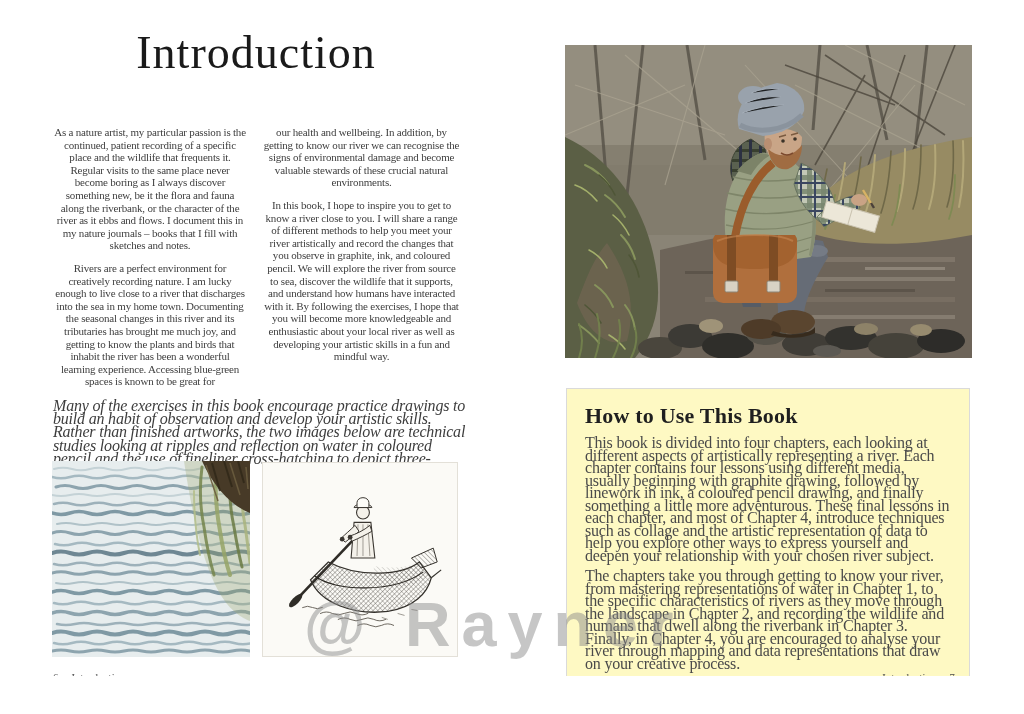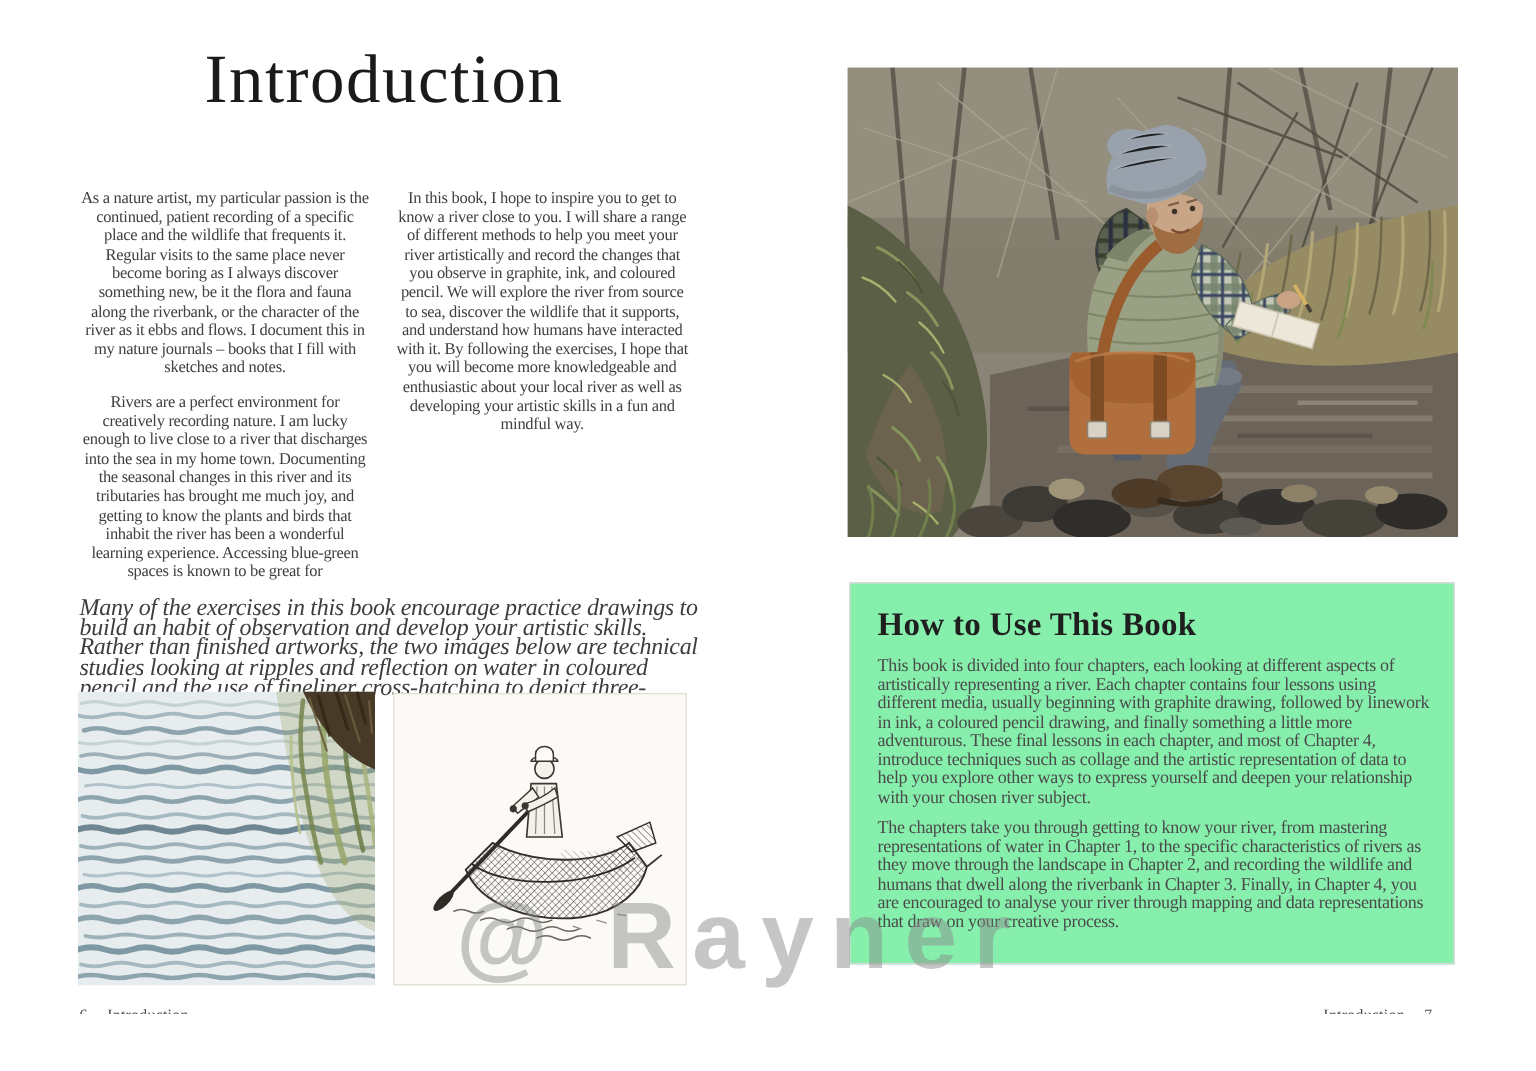--- a/index.html
+++ b/index.html
@@ -17,24 +17,24 @@
   .caption{position:absolute;left:53px;top:399px;width:414px;margin:0;
            font-style:italic;font-size:16px;line-height:13.2px;letter-spacing:-0.2px;color:#3d3d3d;}
   figure{margin:0;padding:0;}
   #art-ripples{position:absolute;left:52px;top:461px;width:198px;height:196px;}
   #art-boat{position:absolute;left:262px;top:462px;width:196px;height:195px;
             background:#fbfaf6;border:1px solid #e3e0d8;box-sizing:border-box;}
   #art-ripples svg,#art-boat svg,.photo svg{display:block;width:100%;height:100%;}
   
   .photo{position:absolute;left:565px;top:45px;width:407px;height:313px;}
   .howto{position:absolute;left:566px;top:388px;width:404px;box-sizing:border-box;
-         border:1px solid #dadada;background:#86efac;padding:14px 16px 6px 18px;min-height:255px;}
+         border:1px solid #dadada;background:#fef9c3;padding:14px 16px 6px 18px;min-height:255px;}
   .howto h2{margin:0 0 8px 0;font-size:22px;font-weight:700;color:#1f1f1f;
             font-family:"Liberation Serif",serif;letter-spacing:0.2px;}
-  .howto p{margin:0 0 8px 0;font-size:12px;line-height:12.5px;letter-spacing:-0.2px;color:#4a4a4a;}
+  .howto p{margin:0 0 8px 0;font-size:16px;line-height:12.5px;letter-spacing:-0.2px;color:#4a4a4a;}
   
   .footer{position:absolute;top:672px;font-size:10.5px;color:#4a4a4a;letter-spacing:0.2px;font-family:Liberation Serif, serif;}
   #footer-left{left:53px;}
   #footer-right{right:69px;text-align:center;}
   #footer-left .num{margin-right:13px;}
   #footer-right .lbl{margin-right:13px;}
   
   .watermark{position:absolute;left:264px;top:588px;z-index:9;white-space:nowrap;
              font-family:"Liberation Sans",sans-serif;font-weight:700;font-size:63px;
              letter-spacing:11px;color:#8a8a8a;opacity:0.48;pointer-events:none;padding-left:40px;}
@@ -46,20 +46,21 @@
 
   <section>
     <h1 class="title">Introduction</h1>
 
     <div class="col" id="col1">
       <p>As a nature artist, my particular passion is the continued, patient recording of a specific place and the wildlife that frequents it. Regular visits to the same place never become boring as I always discover something new, be it the flora and fauna along the riverbank, or the character of the river as it ebbs and flows. I document this in my nature journals – books that I fill with sketches and notes.</p>
       <p>Rivers are a perfect environment for creatively recording nature. I am lucky enough to live close to a river that discharges into the sea in my home town. Documenting the seasonal changes in this river and its tributaries has brought me much joy, and getting to know the plants and birds that inhabit the river has been a wonderful learning experience. Accessing blue-green spaces is known to be great for</p>
     </div>
 
     <div class="col" id="col2">
+      <p>our health and wellbeing. In addition, by getting to know our river we can recognise the signs of environmental damage and become valuable stewards of these crucial natural environments.</p>
       <p>In this book, I hope to inspire you to get to know a river close to you. I will share a range of different methods to help you meet your river artistically and record the changes that you observe in graphite, ink, and coloured pencil. We will explore the river from source to sea, discover the wildlife that it supports, and understand how humans have interacted with it. By following the exercises, I hope that you will become more knowledgeable and enthusiastic about your local river as well as developing your artistic skills in a fun and mindful way.</p>
     </div>
 
     <p class="caption">Many of the exercises in this book encourage practice drawings to build an habit of observation and develop your artistic skills. Rather than finished artworks, the two images below are technical studies looking at ripples and reflection on water in coloured pencil and the use of fineliner cross-hatching to depict three-dimensional form.</p>
 
     <figure id="art-ripples">
       <svg viewBox="0 0 198 196" preserveAspectRatio="none">
         <rect width="198" height="196" fill="#e7edee"></rect>
         <g fill="none" stroke-linecap="round">
           <path d="M2,8 q9,-2.5 18,0 t18,0 t18,0 t18,0 t18,0 t18,0 t18,0 t18,0 t18,0 t18,0 t18,0" stroke="#c4d2d6" stroke-width="2"></path>

